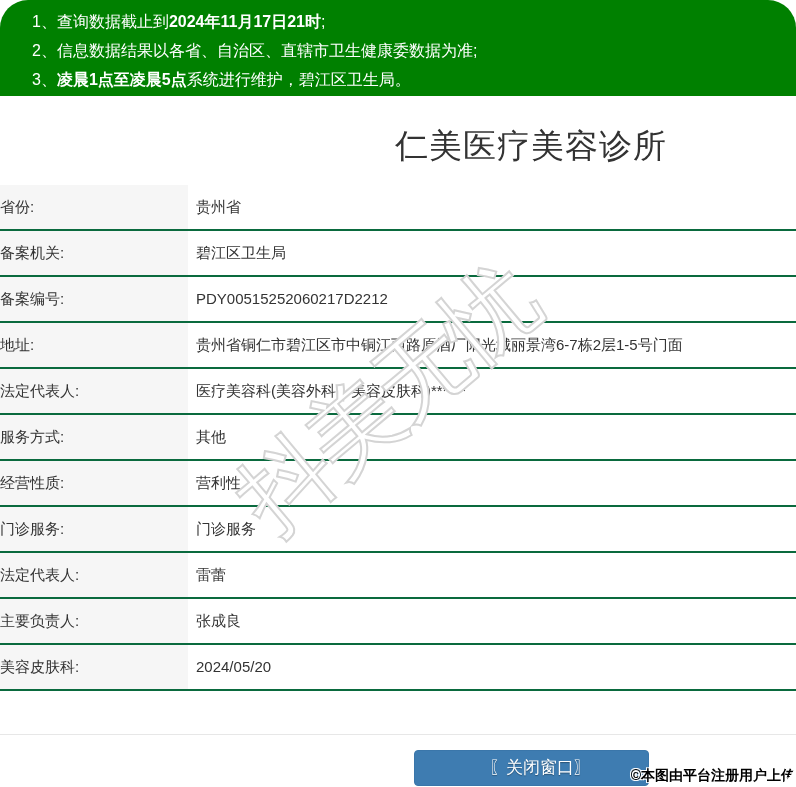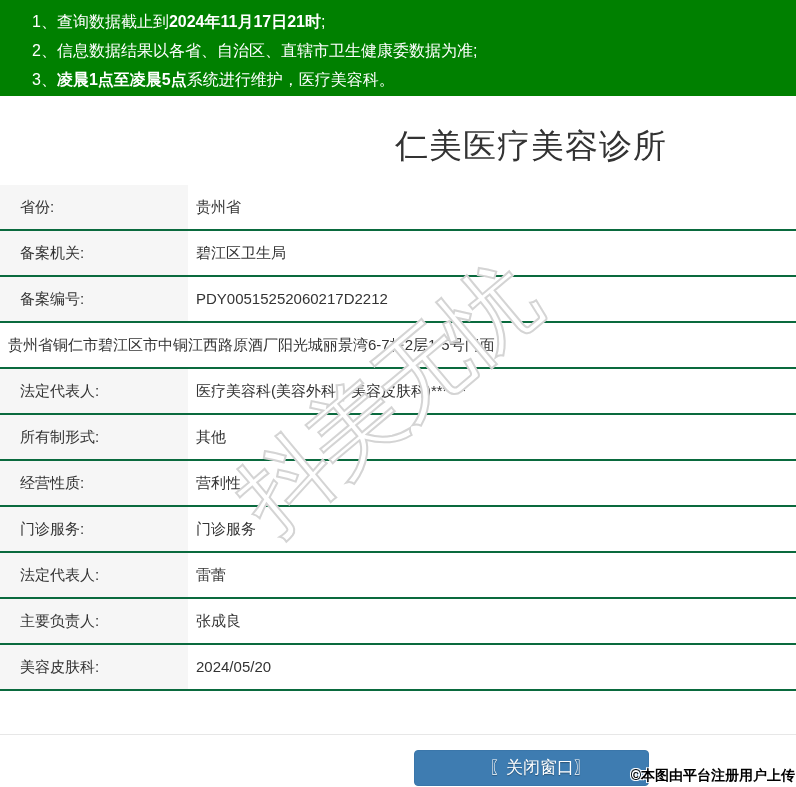--- a/index.html
+++ b/index.html
@@ -6,21 +6,21 @@
     --header-green:#008000;
     --row-border-green:#0a6a3e;
     --button-blue:#3e7cb1;
     --label-bg:#f6f6f6;
     --text-dark:#333333;
   }
   *{margin:0;padding:0;box-sizing:border-box;}
   html,body{background:#fff;}
   body{font-family:"Liberation Sans","DejaVu Sans",sans-serif;color:var(--text-dark);}
   .viewport{
-    position:relative;width:796px;height:787px;overflow:hidden;background:#fff;
+    position:relative;width:796px;height:787px;overflow:hidden;background:#fff;border-radius:28px;
   }
   .page{width:1062px;}
 
   
   .notice-bar{
     background:var(--header-green);
     color:#fff;
     padding:7px 0 8px 32px;
     height:96px;
   }
@@ -45,21 +45,20 @@
   
   .record-table{width:100%;}
   .record-row{
     display:flex;
     height:46px;
     border-bottom:2px solid var(--row-border-green);
   }
   .record-label{
     width:188px;
     background:var(--label-bg);
-    padding-left:20px;
     font-size:15px;
     line-height:44px;
     color:#333;
   }
   .record-value{
     flex:1;
     padding-left:8px;
     font-size:15px;
     line-height:44px;
     color:#333;
@@ -122,47 +121,48 @@
 </style>
 </head>
 <body>
 
 <div class="viewport">
   <div class="page">
 
     <div class="notice-bar">
       <div class="notice-line"><span>1、查询数据截止到</span><span class="seg-bold">2024年11月17日21时</span><span>;</span></div>
       <div class="notice-line"><span>2、信息数据结果以各省、自治区、直辖市卫生健康委数据为准;</span><span class="seg-bold"></span><span></span></div>
-      <div class="notice-line"><span>3、</span><span class="seg-bold">凌晨1点至凌晨5点</span><span>系统进行维护，医疗美容科。</span></div>
+      <div class="notice-line"><span>3、</span><span class="seg-bold">凌晨1点至凌晨5点</span><span>系统进行维护，碧江区卫生局。</span></div>
     </div>
 
     <h1 class="clinic-title">仁美医疗美容诊所</h1>
 
     <div class="record-table">
       <div class="record-row">
         <div class="record-label">省份:</div>
         <div class="record-value">贵州省</div>
       </div>
       <div class="record-row">
         <div class="record-label">备案机关:</div>
         <div class="record-value">碧江区卫生局</div>
       </div>
       <div class="record-row">
         <div class="record-label">备案编号:</div>
         <div class="record-value">PDY00515252060217D2212</div>
       </div>
       <div class="record-row">
+        <div class="record-label">地址:</div>
         <div class="record-value">贵州省铜仁市碧江区市中铜江西路原酒厂阳光城丽景湾6-7栋2层1-5号门面</div>
       </div>
       <div class="record-row">
         <div class="record-label">法定代表人:</div>
         <div class="record-value">医疗美容科(美容外科、美容皮肤科)******</div>
       </div>
       <div class="record-row">
-        <div class="record-label">所有制形式:</div>
+        <div class="record-label">服务方式:</div>
         <div class="record-value">其他</div>
       </div>
       <div class="record-row">
         <div class="record-label">经营性质:</div>
         <div class="record-value">营利性</div>
       </div>
       <div class="record-row">
         <div class="record-label">门诊服务:</div>
         <div class="record-value">门诊服务</div>
       </div>

